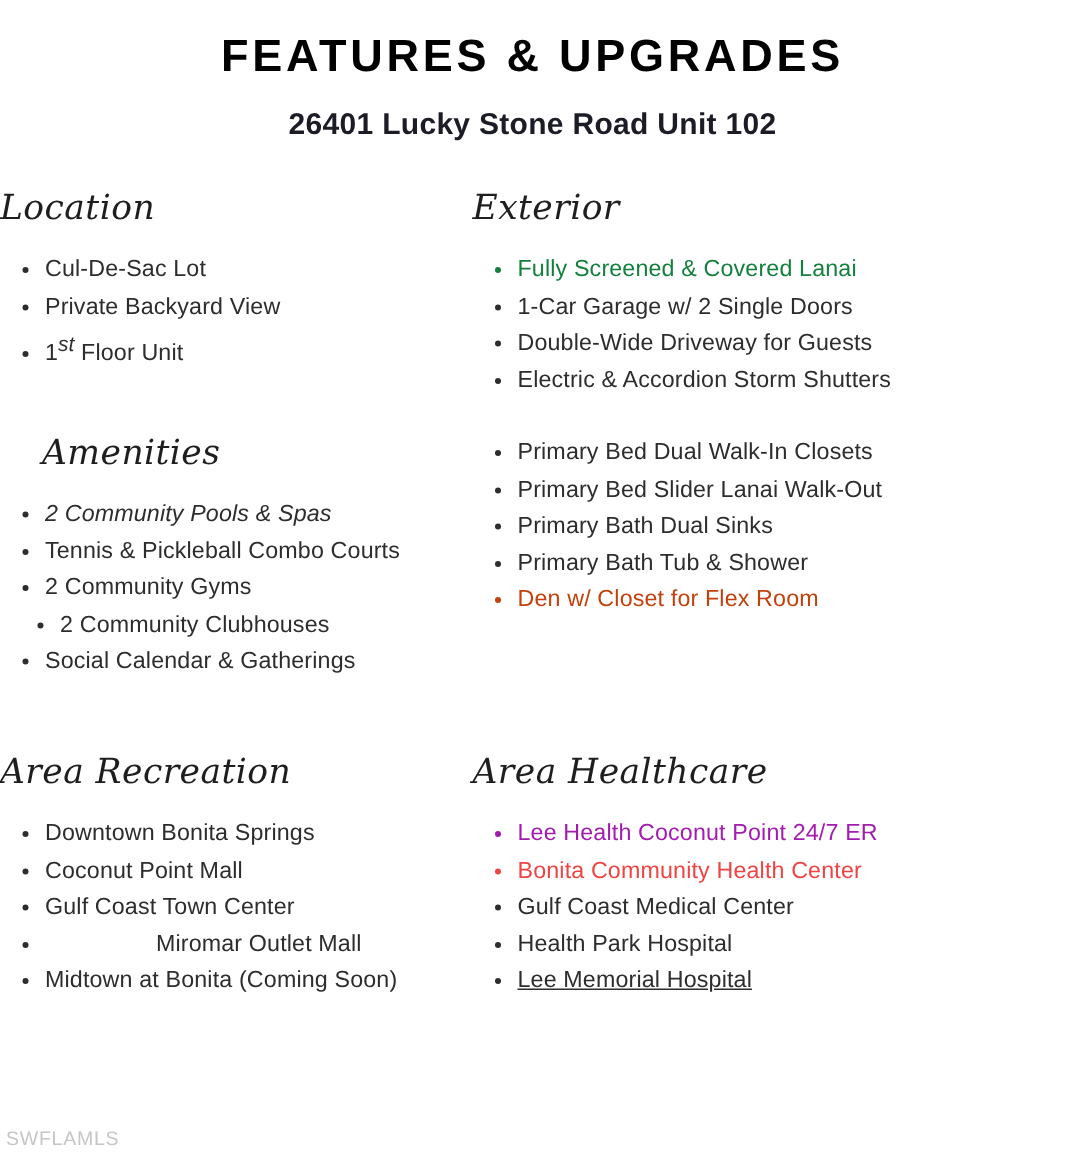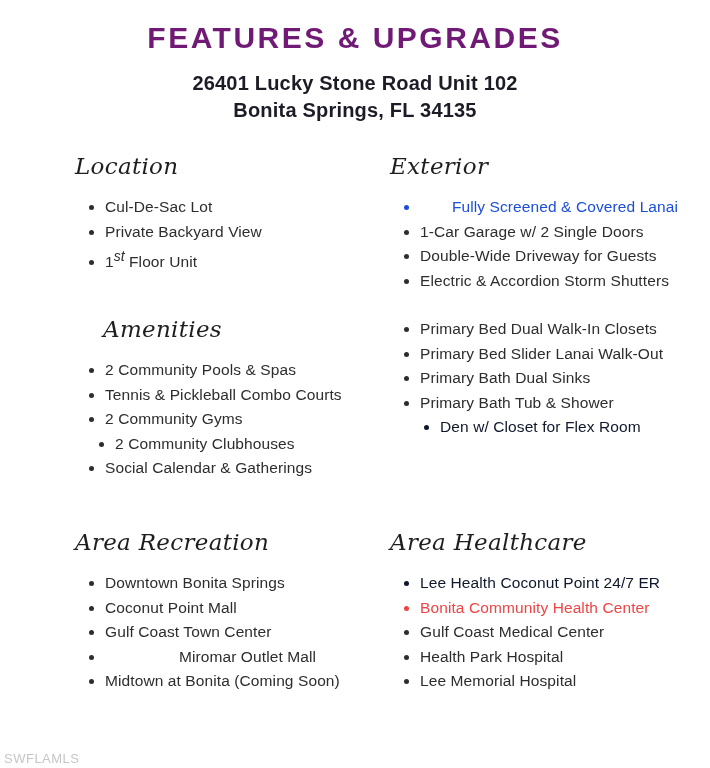--- a/index.html
+++ b/index.html
@@ -27,21 +27,20 @@
   }
   .address {
     margin-top:17px;
     font-size:20px; font-weight:bold; color:#1c1c26;
     line-height:27px; letter-spacing:0.2px;
   }
   main {
     display:grid;
     grid-template-columns:315px 320px;
     grid-template-rows:163px 213px auto;
-    padding-left:75px;
     margin-top:30px;
   }
   section { min-width:0; }
   .sec-heading {
     font-family:"DejaVu Serif", serif; font-style:italic; font-weight:normal;
     font-size:23px; color:#1e1e1e; letter-spacing:0.3px;
     margin:0 0 17px 0; line-height:24px;
   }
   .sec-list { margin:0; padding-left:30px; list-style:disc; }
   .sec-list li {
@@ -52,80 +51,79 @@
   .watermark {
     position:absolute; left:4px; bottom:2px;
     font-size:13px; color:#c6c6c6; letter-spacing:0.5px;
   }
 </style>
 </head>
 <body>
 
 <div class="page">
   <header>
-    <h1 class="title" style="color: #701a75;">FEATURES &amp; UPGRADES</h1>
+    <h1 class="title" style="color: #000000;">FEATURES &amp; UPGRADES</h1>
     <div class="address">
       <div>26401 Lucky Stone Road Unit 102</div>
-      <div>Bonita Springs, FL 34135</div>
     </div>
   </header>
 
   <main id="feature-columns">
       <section style="grid-area: 1 / 1;">
         <h2 class="sec-heading" style="color: rgb(30, 30, 30);">Location</h2>
         <ul class="sec-list">
           <li style="color: rgb(45, 45, 45);">Cul-De-Sac Lot</li>
           <li style="color: rgb(45, 45, 45);">Private Backyard View</li>
           <li style="color: rgb(45, 45, 45);">1<sup>st</sup> Floor Unit</li>
         </ul>
       </section>
       <section style="grid-area: 2 / 1;">
         <h2 class="sec-heading" style="color: rgb(30, 30, 30); margin-left: 28px;">Amenities</h2>
         <ul class="sec-list">
-          <li style="color: rgb(45, 45, 45);">2 Community Pools &amp; Spas</li>
+          <li style="color: rgb(45, 45, 45); font-style: italic;">2 Community Pools &amp; Spas</li>
           <li style="color: rgb(45, 45, 45);">Tennis &amp; Pickleball Combo Courts</li>
           <li style="color: rgb(45, 45, 45);">2 Community Gyms</li>
           <li style="color: rgb(45, 45, 45); margin-left: 10px;">2 Community Clubhouses</li>
           <li style="color: rgb(45, 45, 45);">Social Calendar &amp; Gatherings</li>
         </ul>
       </section>
       <section style="grid-area: 3 / 1;">
         <h2 class="sec-heading" style="color: rgb(30, 30, 30);">Area Recreation</h2>
         <ul class="sec-list">
           <li style="color: rgb(45, 45, 45);">Downtown Bonita Springs</li>
           <li style="color: rgb(45, 45, 45);">Coconut Point Mall</li>
           <li style="color: rgb(45, 45, 45);">Gulf Coast Town Center</li>
           <li style="color: rgb(45, 45, 45); text-align: center;">Miromar Outlet Mall</li>
           <li style="color: rgb(45, 45, 45);">Midtown at Bonita (Coming Soon)</li>
         </ul>
       </section>
       <section style="grid-area: 1 / 2;">
         <h2 class="sec-heading" style="color: rgb(30, 30, 30);">Exterior</h2>
         <ul class="sec-list">
-          <li style="color: #1d4ed8; text-align: center;">Fully Screened &amp; Covered Lanai</li>
+          <li style="color: #15803d;">Fully Screened &amp; Covered Lanai</li>
           <li style="color: rgb(45, 45, 45);">1-Car Garage w/ 2 Single Doors</li>
           <li style="color: rgb(45, 45, 45);">Double-Wide Driveway for Guests</li>
           <li style="color: rgb(45, 45, 45);">Electric &amp; Accordion Storm Shutters</li>
         </ul>
       </section>
       <section style="grid-area: 2 / 2;">
         <ul class="sec-list">
           <li style="color: rgb(45, 45, 45);">Primary Bed Dual Walk-In Closets</li>
           <li style="color: rgb(45, 45, 45);">Primary Bed Slider Lanai Walk-Out</li>
           <li style="color: rgb(45, 45, 45);">Primary Bath Dual Sinks</li>
           <li style="color: rgb(45, 45, 45);">Primary Bath Tub &amp; Shower</li>
-          <li style="color: #0f172a; margin-left: 20px;">Den w/ Closet for Flex Room</li>
+          <li style="color: #c2410c;">Den w/ Closet for Flex Room</li>
         </ul>
       </section>
       <section style="grid-area: 3 / 2;">
         <h2 class="sec-heading" style="color: rgb(30, 30, 30);">Area Healthcare</h2>
         <ul class="sec-list">
-          <li style="color: #0f172a;">Lee Health Coconut Point 24/7 ER</li>
+          <li style="color: #a21caf;">Lee Health Coconut Point 24/7 ER</li>
           <li style="color: #ef4444;">Bonita Community Health Center</li>
           <li style="color: rgb(45, 45, 45);">Gulf Coast Medical Center</li>
           <li style="color: rgb(45, 45, 45);">Health Park Hospital</li>
-          <li style="color: rgb(45, 45, 45);">Lee Memorial Hospital</li>
+          <li style="color: rgb(45, 45, 45); text-decoration: underline;">Lee Memorial Hospital</li>
         </ul>
       </section>
     </main>
 
   <div class="watermark" style="color: rgb(198, 198, 198);">SWFLAMLS</div>
 </div>
 
 </body></html>

